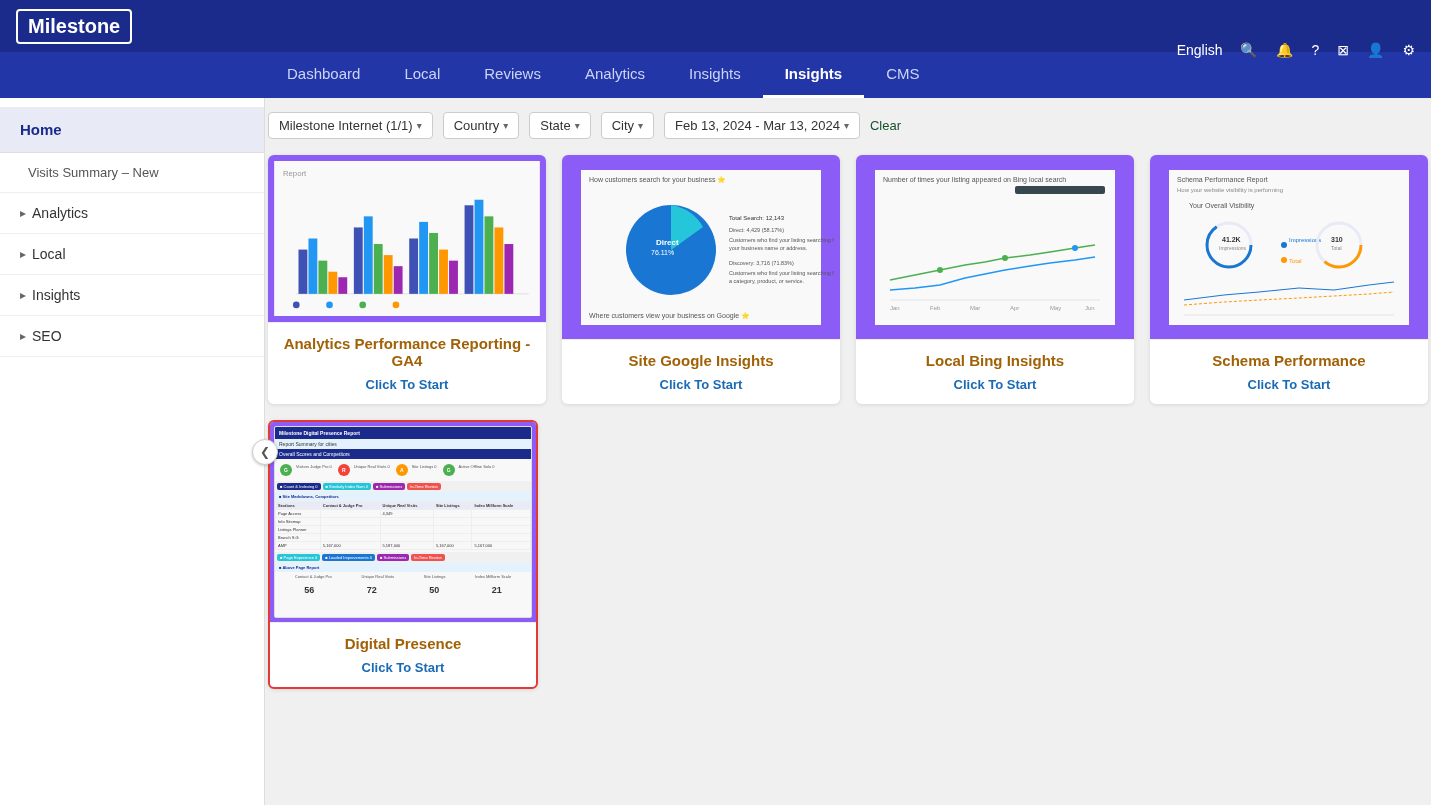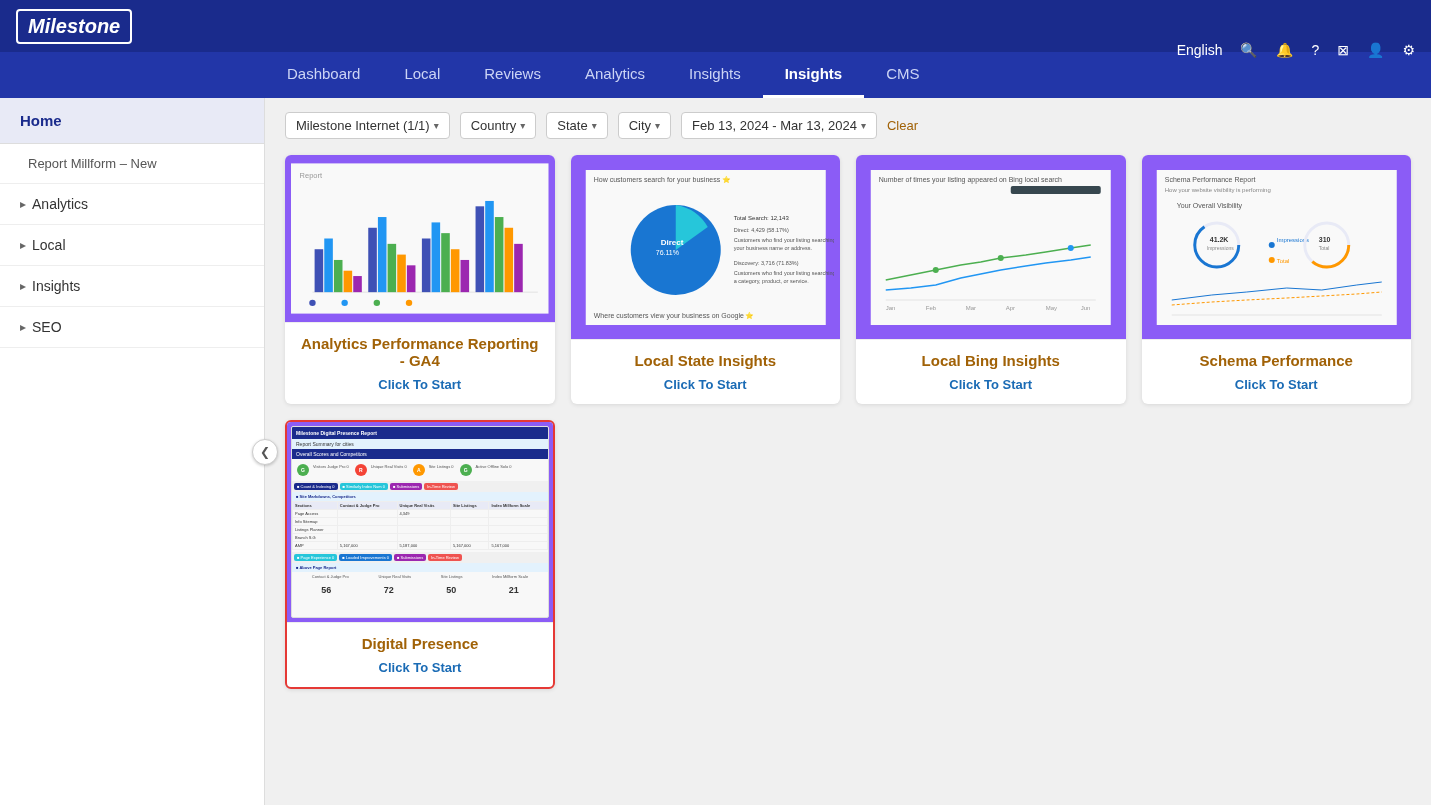--- a/index.html
+++ b/index.html
@@ -19,21 +19,20 @@
       border: 2px solid #fff;
       border-radius: 4px;
       padding: 4px 10px;
       display: flex;
       align-items: center;
     }
     .top-bar-logo span {
       color: #fff;
       font-size: 20px;
       font-weight: bold;
-      font-style: italic;
     }
     .top-bar-right {
       display: flex;
       align-items: center;
       gap: 18px;
     }
     .top-bar-right span {
       color: #fff;
       font-size: 14px;
       cursor: pointer;
@@ -84,20 +83,21 @@
       position: relative;
     }
     .sidebar-home {
       background: #e8eaf6;
       padding: 14px 20px;
       font-size: 15px;
       font-weight: bold;
       color: #1a2b8c;
       border-bottom: 1px solid #ddd;
       cursor: pointer;
+      margin-top: 9px;
     }
     .sidebar-item {
       padding: 12px 20px;
       font-size: 14px;
       color: #333;
       border-bottom: 1px solid #eee;
       cursor: pointer;
       display: flex;
       align-items: center;
       gap: 6px;
@@ -128,21 +128,21 @@
       font-size: 12px;
       color: #555;
       z-index: 10;
       box-shadow: 0 1px 3px rgba(0,0,0,0.2);
     }
 
     
     .content-area {
       flex: 1;
       background: #f0f0f0;
-      padding: 14px 20px;
+      padding: 14px 3px;
     }
 
     
     .filter-bar {
       display: flex;
       align-items: center;
       gap: 10px;
       margin-bottom: 16px;
       flex-wrap: wrap;
     }
@@ -153,21 +153,21 @@
       padding: 5px 10px;
       font-size: 13px;
       color: #333;
       cursor: pointer;
       display: flex;
       align-items: center;
       gap: 4px;
     }
     .filter-pill .chevron { font-size: 10px; color: #666; }
     .filter-clear {
-      color: #a16207;
+      color: #14532d;
       font-size: 13px;
       cursor: pointer;
       background: none;
       border: none;
     }
 
     
     .cards-grid {
       display: grid;
       grid-template-columns: repeat(4, 1fr);
@@ -336,21 +336,21 @@
   <div class="nav-tab">Analytics</div>
   <div class="nav-tab">Insights</div>
   <div class="nav-tab active">Insights</div>
   <div class="nav-tab">CMS</div>
 </div>
 
 <div class="main-layout">
 
   <div class="sidebar">
     <div class="sidebar-home">Home</div>
-    <div class="sidebar-item sub">Report Millform – New</div>
+    <div class="sidebar-item sub">Visits Summary – New</div>
     <div class="sidebar-item">
       <span class="sidebar-chevron">▸</span>
       <span>Analytics</span>
     </div>
     <div class="sidebar-item">
       <span class="sidebar-chevron">▸</span>
       <span>Local</span>
     </div>
     <div class="sidebar-item">
       <span class="sidebar-chevron">▸</span>
@@ -461,21 +461,21 @@
             <text x="148" y="72" font-size="5.5" fill="#555">Customers who find your listing searching for</text>
             <text x="148" y="80" font-size="5.5" fill="#555">your business name or address.</text>
             <text x="148" y="95" font-size="5.5" fill="#555">Discovery: 3,716 (71.83%)</text>
             <text x="148" y="105" font-size="5.5" fill="#555">Customers who find your listing searching for</text>
             <text x="148" y="113" font-size="5.5" fill="#555">a category, product, or service.</text>
 
             <text x="8" y="148" font-size="7" fill="#555">Where customers view your business on Google ⭐</text>
           </svg>
         </div>
         <div class="card-footer">
-          <div class="card-title">Local State Insights</div>
+          <div class="card-title">Site Google Insights</div>
           <div class="card-link">Click To Start</div>
         </div>
       </div>
 
       <div class="report-card">
         <div class="card-preview">
           <svg class="preview-bing" viewBox="0 0 240 155">
             <rect width="240" height="155" fill="#f9f9f9"></rect>
             <text x="8" y="12" font-size="7" fill="#555">Number of times your listing appeared on Bing local search</text>
 

